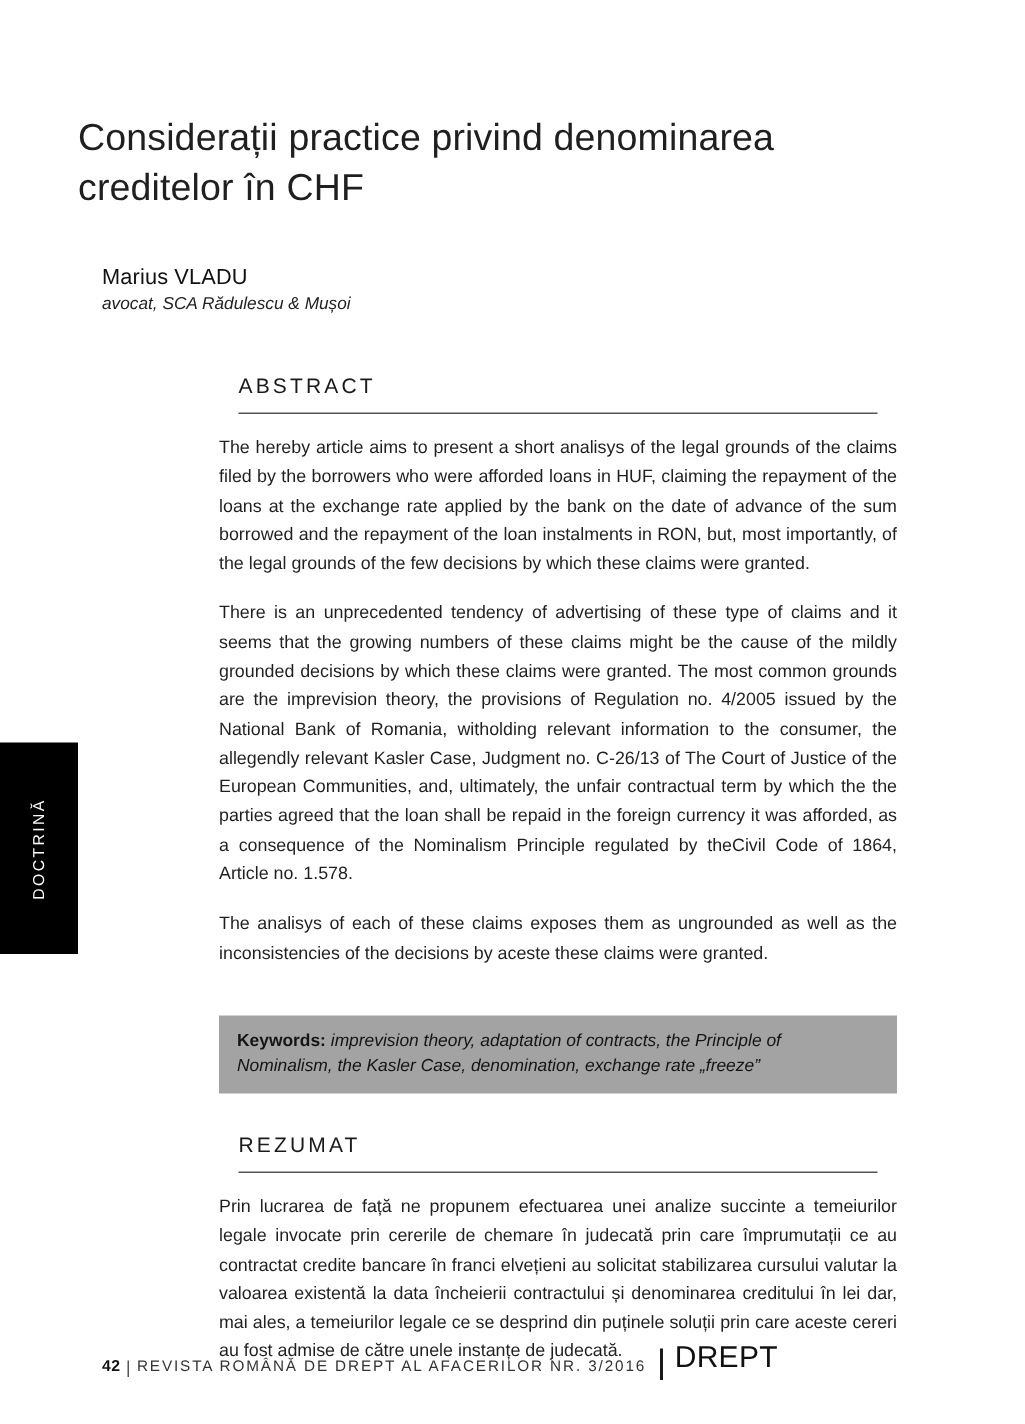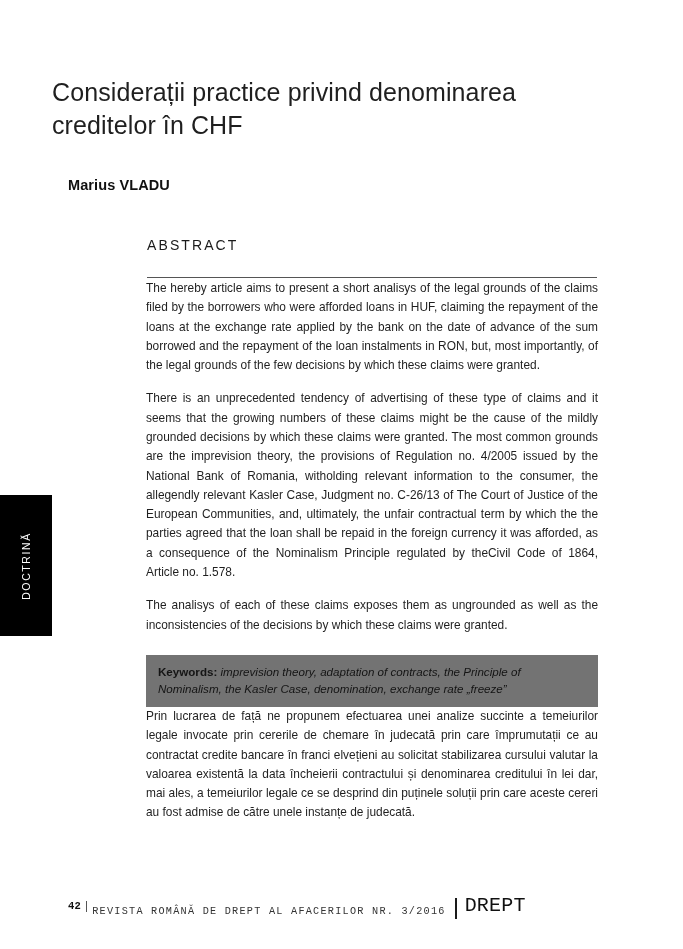--- a/index.html
+++ b/index.html
@@ -54,21 +54,21 @@
     letter-spacing: 0.1px;
   }
   .author-block {
     position: absolute;
     left: 68px;
     top: 176px;
     width: 540px;
   }
   .author-name {
     font-size: 14.5px;
-    font-weight: bold;
+    font-weight: normal;
     color: #111111;
     letter-spacing: 0.1px;
     line-height: 1.25;
   }
   .author-affil {
     font-size: 11.5px;
     font-style: italic;
     color: #222222;
     line-height: 1.45;
     margin-top: 1px;
@@ -79,41 +79,41 @@
     position: absolute;
     left: 146px;
     top: 236px;
     width: 452px;
   }
   .section-head {
     font-size: 14px;
     letter-spacing: 2.1px;
     color: #1a1a1a;
     font-weight: 400;
-    padding-bottom: 24px;
+    padding-bottom: 10px;
     border-bottom: 1px solid #555555;
-    margin: 1px;
+    margin: 13px;
   }
   .para {
     font-size: 11.9px;
     line-height: 1.62;
     text-align: justify;
     color: #1f1f1f;
     margin: 0;
   }
   .para + .para {
     margin-top: 14px;
   }
   .first-para {
   }
 
   
   .keywords-box {
-    margin-top: 20px;
-    background: #737373;
+    margin-top: 32px;
+    background: #a3a3a3;
     padding: 8px 12px 9px 12px;
     font-size: 11.6px;
     line-height: 1.52;
     color: #141414;
   }
   .keywords-label {
     font-weight: bold;
     font-style: normal;
   }
   .keywords-text {
@@ -123,22 +123,21 @@
   .rezumat-head {
     margin-top: 26px;
   }
 
   
   .footer {
     position: absolute;
     left: 68px;
     bottom: 32px;
     display: flex;
-    align-items: center;
-    font-family: Liberation Mono, monospace;
+    align-items: flex-end;
   }
   .footer-page {
     font-size: 10.5px;
     font-weight: bold;
     color: #111111;
     letter-spacing: 0.3px;
   }
   .footer-sep-thin {
     display: inline-block;
     width: 1px;
@@ -175,35 +174,37 @@
 <div class="side-tab">
   <span class="side-tab-label">DOCTRINĂ</span>
 </div>
 
 <div class="title-block">
   <h1 class="doc-title">Considerații practice privind denominarea creditelor în CHF</h1>
 </div>
 
 <div class="author-block">
   <div class="author-name">Marius VLADU</div>
+  <div class="author-affil">avocat, SCA Rădulescu &amp; Mușoi</div>
 </div>
 
 <div class="content">
 
   <h2 class="section-head">ABSTRACT</h2>
 
   <p class="para first-para">The hereby article aims to present a short analisys of the legal grounds of the claims filed by the borrowers who were afforded loans in HUF, claiming the repayment of the loans at the exchange rate applied by the bank on the date of advance of the sum borrowed and the repayment of the loan instalments in RON, but, most importantly, of the legal grounds of the few decisions by which these claims were granted.</p>
   <p class="para">There is an unprecedented tendency of advertising of these type of claims and it seems that the growing numbers of these claims might be the cause of the mildly grounded decisions by which these claims were granted. The most common grounds are the imprevision theory, the provisions of Regulation no. 4/2005 issued by the National Bank of Romania, witholding relevant information to the consumer, the allegendly relevant Kasler Case, Judgment no. C-26/13 of The Court of Justice of the European Communities, and, ultimately, the unfair contractual term by which the the parties agreed that the loan shall be repaid in the foreign currency it was afforded, as a consequence of the Nominalism Principle regulated by theCivil Code of 1864, Article no. 1.578.</p>
-  <p class="para">The analisys of each of these claims exposes them as ungrounded as well as the inconsistencies of the decisions by which these claims were granted.</p>
+  <p class="para">The analisys of each of these claims exposes them as ungrounded as well as the inconsistencies of the decisions by aceste these claims were granted.</p>
 
   <div class="keywords-box">
     <span class="keywords-label">Keywords:</span>
     <span class="keywords-text">imprevision theory, adaptation of contracts, the Principle of Nominalism, the Kasler Case, denomination, exchange rate „freeze”</span>
   </div>
 
+  <h2 class="section-head rezumat-head">REZUMAT</h2>
 
   <p class="para first-para">Prin lucrarea de față ne propunem efectuarea unei analize succinte a temeiurilor legale invocate prin cererile de chemare în judecată prin care împrumutații ce au contractat credite bancare în franci elvețieni au solicitat stabilizarea cursului valutar la valoarea existentă la data încheierii contractului și denominarea creditului în lei dar, mai ales, a temeiurilor legale ce se desprind din puținele soluții prin care aceste cereri au fost admise de către unele instanțe de judecată.</p>
 
 </div>
 
 <div class="footer">
   <span class="footer-page">42</span>
   <span class="footer-sep-thin"></span>
   <span class="footer-journal">REVISTA ROMÂNĂ DE DREPT AL AFACERILOR NR. 3/2016</span>
   <span class="footer-sep-thick"></span>

